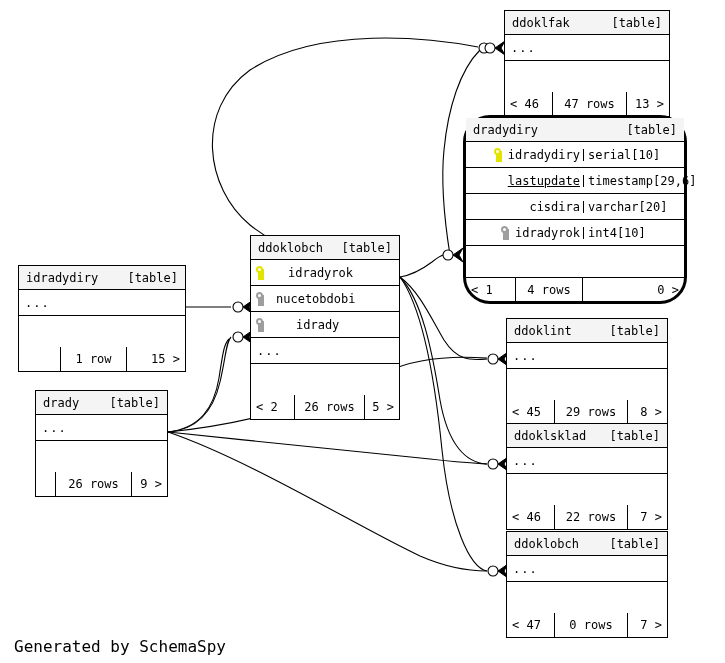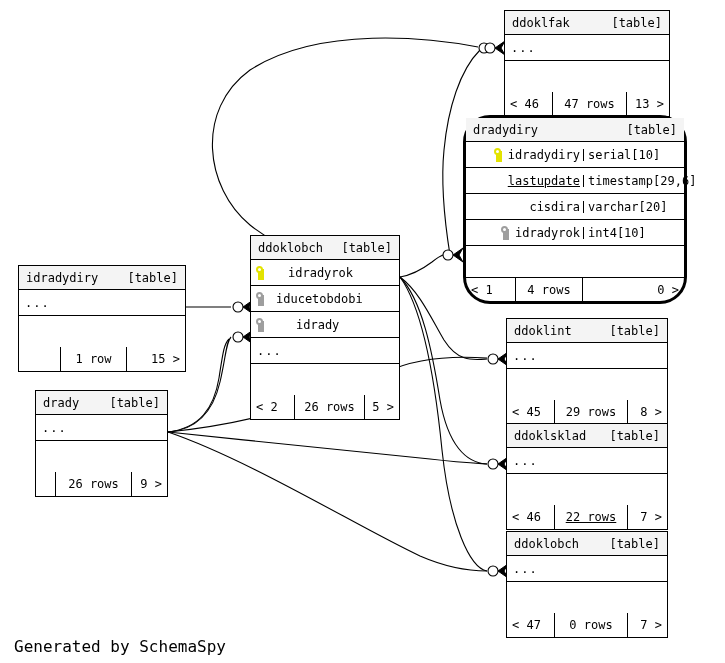--- a/index.html
+++ b/index.html
@@ -226,21 +226,21 @@
   <div class="row">
     <div class="cname" style="width:100%;justify-content:flex-start;">
       <span class="key pk"></span>
       <span class="clabel" style="padding-left:24px;">idradyrok</span>
     </div>
   </div>
 
   <div class="row">
     <div class="cname" style="width:100%;justify-content:flex-start;">
       <span class="key fk"></span>
-      <span class="clabel" style="padding-left:12px;">iducetobdobi</span>
+      <span class="clabel" style="padding-left:12px;">nucetobdobi</span>
     </div>
   </div>
 
   <div class="row">
     <div class="cname" style="width:100%;justify-content:flex-start;">
       <span class="key fk"></span>
       <span class="clabel" style="padding-left:32px;">idrady</span>
     </div>
   </div>
 
@@ -280,21 +280,21 @@
 </div>
 
 <div class="tbl" style="left:506px;top:423px;width:162px;">
   <div class="thead">
     <span class="tname">ddoklsklad</span>
     <span class="ttag">[table]</span>
   </div>
   <div class="ellipsis">...</div>
   <div class="tfoot">
     <div class="f-left" style="width:48px;">&lt; 46</div>
-    <div class="f-mid" style="width:73px;text-decoration:underline;">22 rows</div>
+    <div class="f-mid" style="width:73px;">22 rows</div>
     <div class="f-right" style="flex:1;">7 &gt;</div>
   </div>
 </div>
 
 <div class="tbl" style="left:506px;top:531px;width:162px;">
   <div class="thead">
     <span class="tname">ddoklobch</span>
     <span class="ttag">[table]</span>
   </div>
   <div class="ellipsis">...</div>

